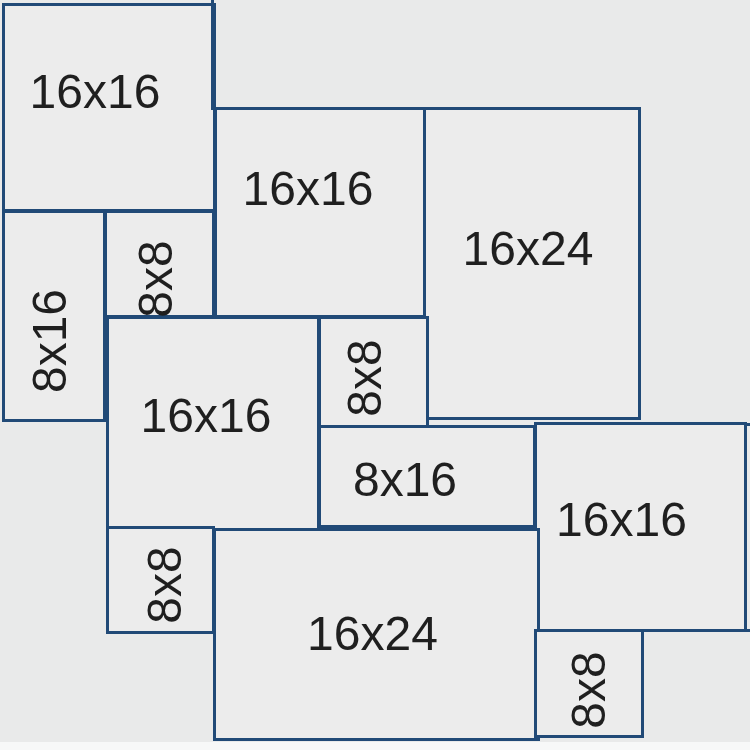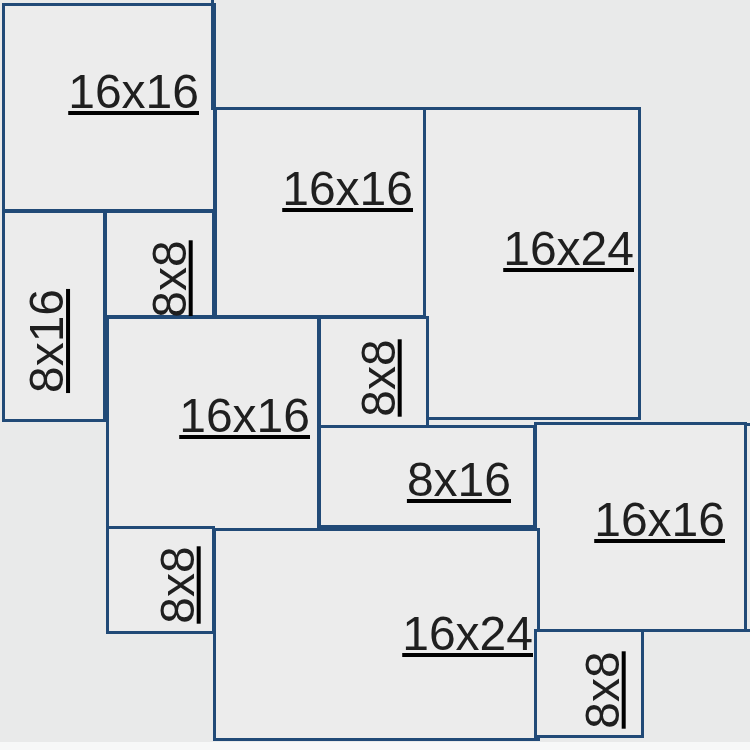--- a/index.html
+++ b/index.html
@@ -18,22 +18,21 @@
     background: var(--bg, #e9eaea);
     overflow: hidden;
   }
   .tile {
     position: absolute;
     box-sizing: border-box;
     border: 3px solid var(--border, #214a77);
     background: var(--fill, #ececec);
     display: flex;
     align-items: center;
-    justify-content: flex-end;
-    text-decoration: underline;
+    justify-content: center;
   }
   .tile-label {
     font-size: 48px;
     line-height: 1;
     color: var(--label, #1f1f1f);
     white-space: nowrap;
     user-select: none;
   }
   .edge-line {
     position: absolute;

